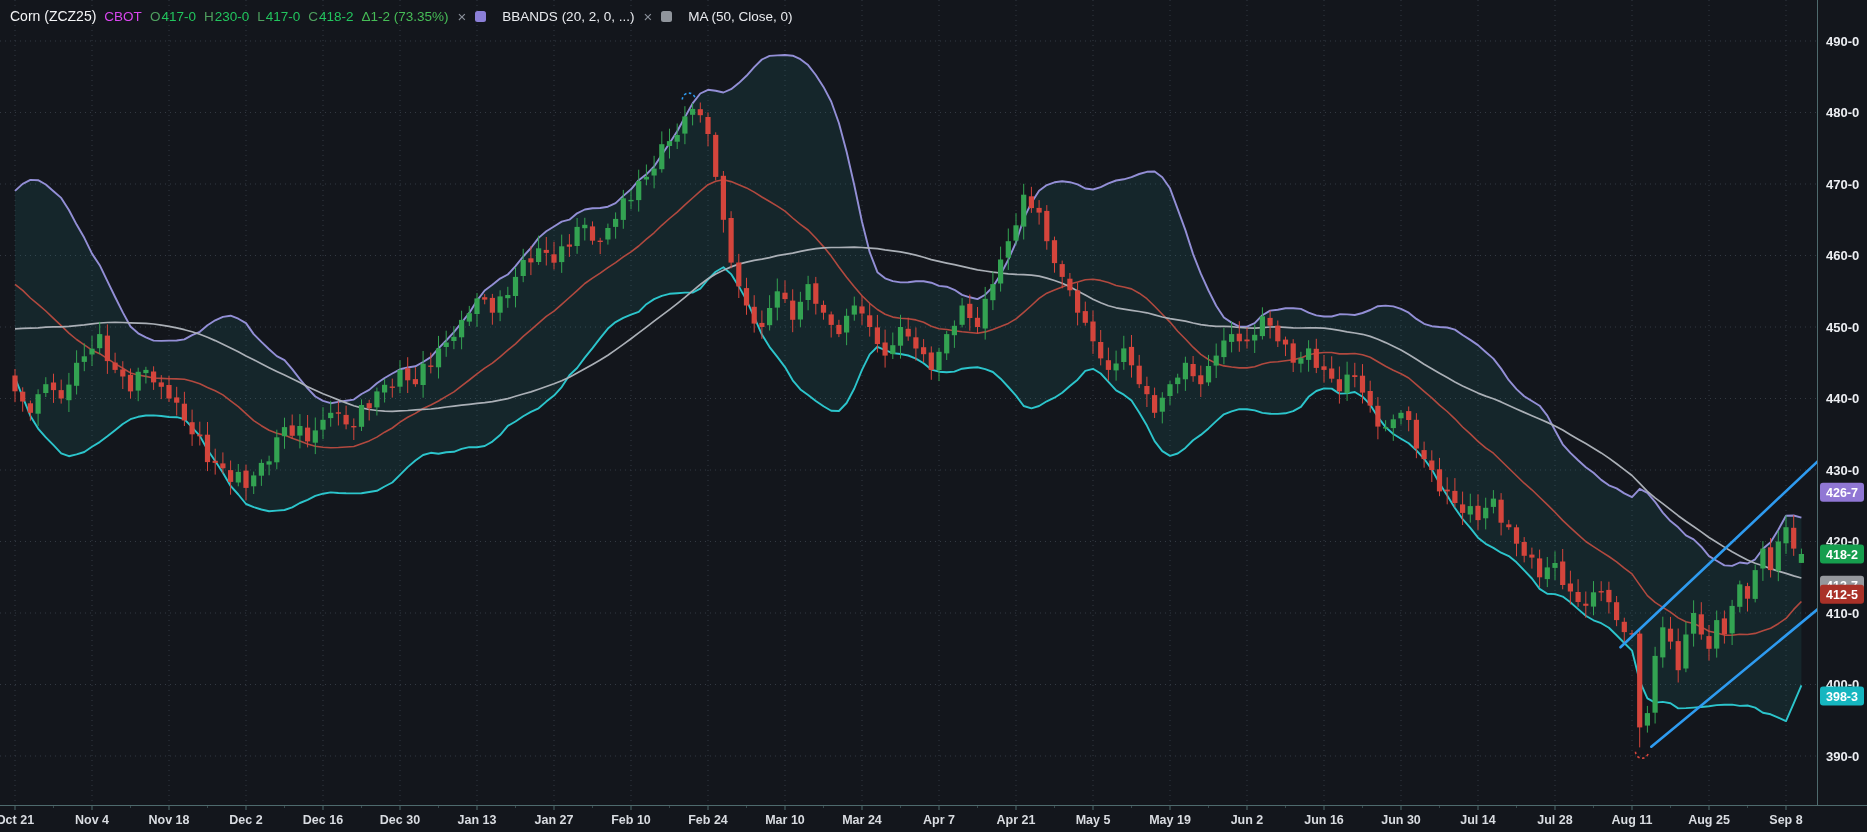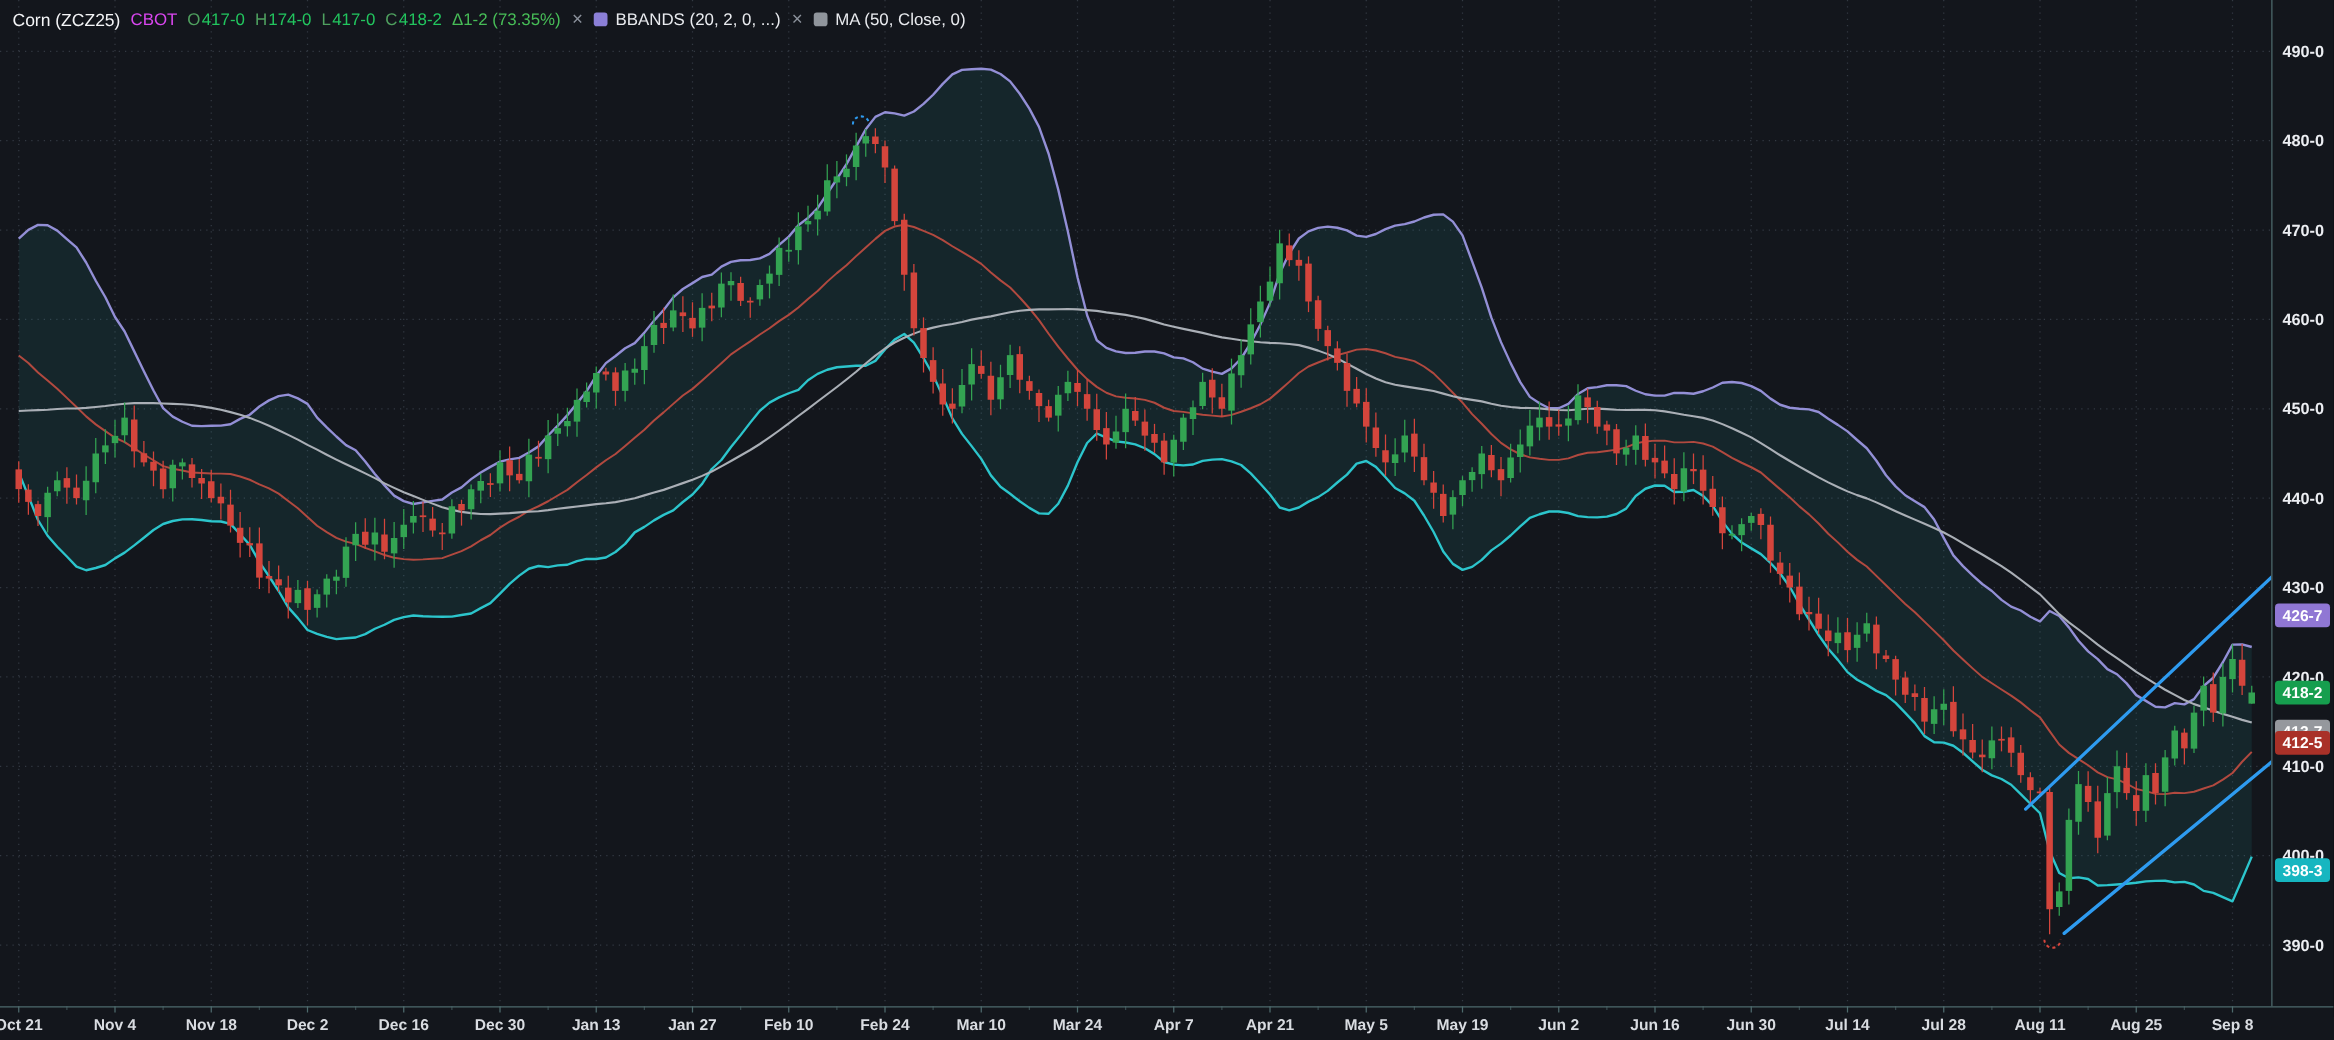--- a/index.html
+++ b/index.html
@@ -1,29 +1,29 @@
 <!DOCTYPE html>
 <html><head>
 <meta charset="utf-8">
 <style>
   html,body{margin:0;padding:0;background:#0b0d11;}
   #app{position:relative;width:1867px;height:832px;background:#13161c;overflow:hidden;
        font-family:"Liberation Sans",sans-serif;}
   #chart-svg{position:absolute;left:0;top:0;}
-  .hdr{position:absolute;top:8px;left:10px;display:flex;align-items:flex-start;gap:8px;
+  .hdr{position:absolute;top:8px;left:10px;display:flex;align-items:flex-end;gap:8px;
        font-size:13.5px;color:#e8eaee;z-index:5;white-space:nowrap;}
   .sym{color:#f4f5f7;font-size:14px;}
   .exch{color:#d946ef;}
   .q{display:inline-flex;align-items:center;}
   .ql{color:#4fa05f;margin-right:1px;}
   .qv{color:#22c55e;}
   .chg{color:#47bd57;}
   .x{background:none;border:none;color:#8b919b;font-size:15px;line-height:1;
      padding:0 1px;cursor:pointer;font-family:"Liberation Sans",sans-serif;}
-  .ind{display:inline-flex;align-items:center;gap:6px;color:#e9ebef;cursor:pointer;}
+  .ind{display:inline-flex;align-items:center;gap:16px;color:#e9ebef;cursor:pointer;}
   .sw{width:11px;height:11px;border-radius:2.5px;display:inline-block;}
   text{font-family:"Liberation Sans",sans-serif;}
 </style>
 </head>
 <body>
 
 <div id="app">
   <svg id="chart-svg" width="1867" height="832">
       <rect x="0" y="0" width="1867" height="832" fill="#13161c"></rect>
       <g stroke="#333942" stroke-width="1" stroke-dasharray="1 4">
@@ -661,21 +661,21 @@
 
   <div class="hdr">
     <span class="sym">Corn (ZCZ25)</span>
     <span class="exch">CBOT</span>
     <span class="q">
         <span class="ql">O</span>
         <span class="qv">417-0</span>
       </span>
     <span class="q">
         <span class="ql">H</span>
-        <span class="qv">174-0</span>
+        <span class="qv">230-0</span>
       </span>
     <span class="q">
         <span class="ql">L</span>
         <span class="qv">417-0</span>
       </span>
     <span class="q">
         <span class="ql">C</span>
         <span class="qv">418-2</span>
       </span>
     <span class="chg">Δ1-2 (73.35%)</span>

